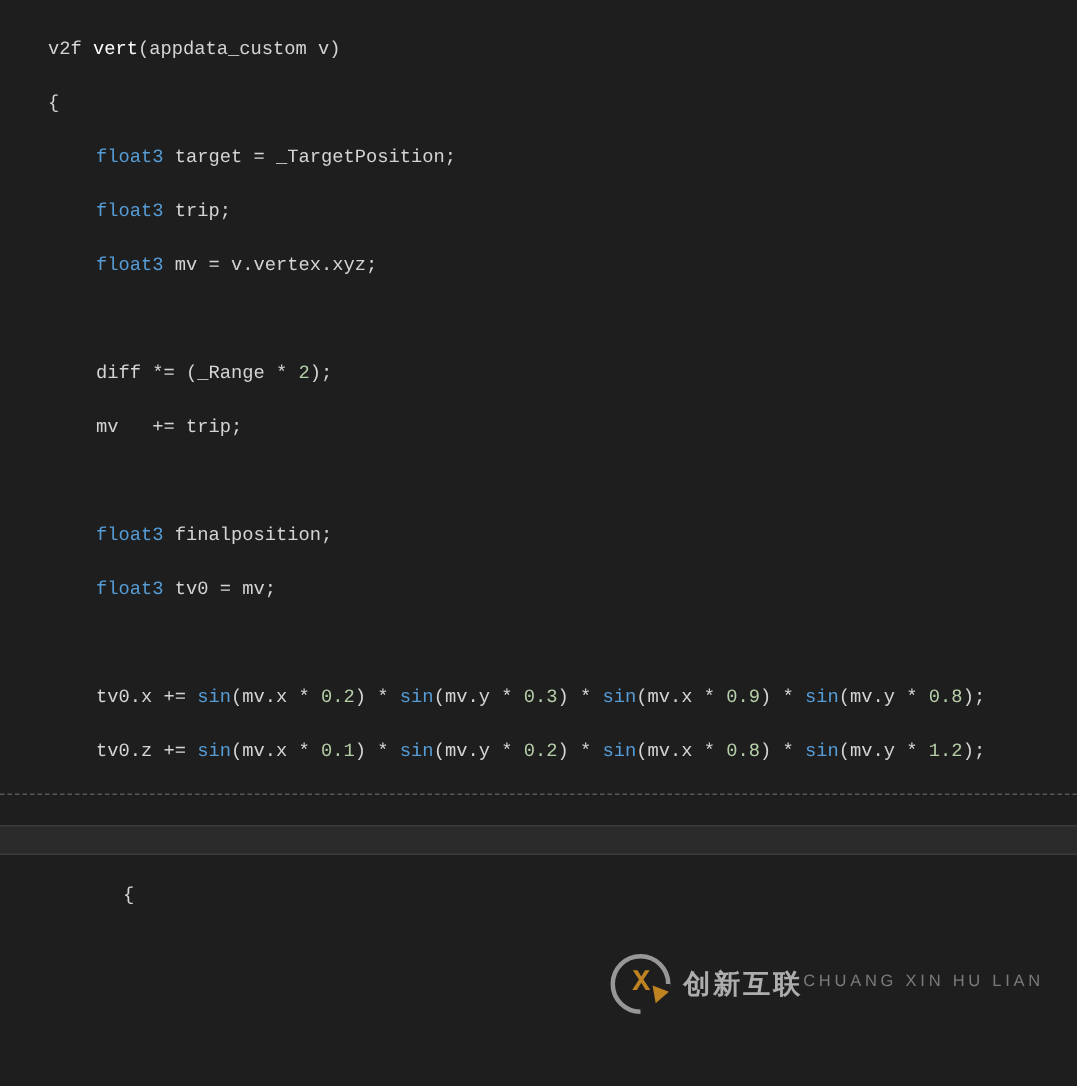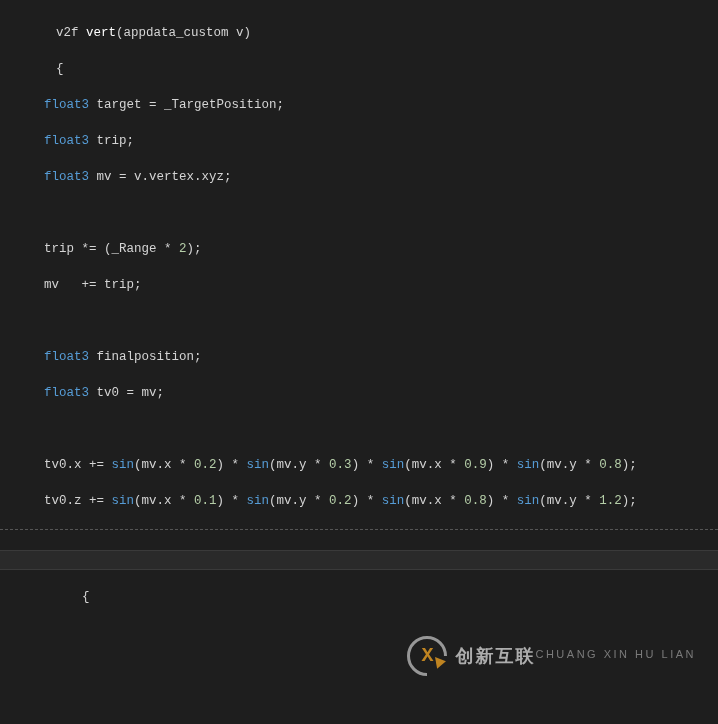--- a/index.html
+++ b/index.html
@@ -12,22 +12,22 @@
     width: 718px;
     height: 724px;
     overflow: hidden;
     position: relative;
   }
   .editor {
     padding: 6px 0 6px 0;
     white-space: pre;
     position: relative;
   }
-  .line { padding-left: 56px; }
-  .line.l2 { padding-left: 44px; }
+  .line { padding-left: 32px; }
+  .line.l2 { padding-left: 64px; }
   .line.l3 { padding-left: 82px; }
   .ruler-dashed {
     height: 2px;
     border-top: 1px dashed #555;
     margin: 1px 0;
   }
   .highlight-line {
     background: #2a2a2a;
     border-top: 1px solid #3a3a3a;
     border-bottom: 1px solid #3a3a3a;
@@ -72,21 +72,21 @@
 </head>
 <body>
 
 <div class="editor">
 <div class="line"><span>v2f </span><span class="white">vert</span><span>(appdata_custom v)</span></div>
 <div class="line"><span>{</span></div>
 <div class="line l2"><span class="kw">float3</span><span> target = _TargetPosition;</span></div>
 <div class="line l2"><span class="kw">float3</span><span> trip;</span></div>
 <div class="line l2"><span class="kw">float3</span><span> mv = v.vertex.xyz;</span></div>
 <div class="line l2">&nbsp;</div>
-<div class="line l2"><span>trip *= (_Range * </span><span class="num">2</span><span>);</span></div>
+<div class="line l2"><span>diff *= (_Range * </span><span class="num">2</span><span>);</span></div>
 <div class="line l2"><span>mv   += trip;</span></div>
 <div class="line l2">&nbsp;</div>
 <div class="line l2"><span class="kw">float3</span><span> finalposition;</span></div>
 <div class="line l2"><span class="kw">float3</span><span> tv0 = mv;</span></div>
 <div class="line l2">&nbsp;</div>
 <div class="line l2"><span>tv0.x += </span><span class="kw">sin</span><span>(mv.x * </span><span class="num">0.2</span><span>) * </span><span class="kw">sin</span><span>(mv.y * </span><span class="num">0.3</span><span>) * </span><span class="kw">sin</span><span>(mv.x * </span><span class="num">0.9</span><span>) * </span><span class="kw">sin</span><span>(mv.y * </span><span class="num">0.8</span><span>);</span></div>
 <div class="line l2"><span>tv0.z += </span><span class="kw">sin</span><span>(mv.x * </span><span class="num">0.1</span><span>) * </span><span class="kw">sin</span><span>(mv.y * </span><span class="num">0.2</span><span>) * </span><span class="kw">sin</span><span>(mv.x * </span><span class="num">0.8</span><span>) * </span><span class="kw">sin</span><span>(mv.y * </span><span class="num">1.2</span><span>);</span></div>
 <div class="ruler-dashed"></div>
 <div class="highlight-line">&nbsp;</div>
 <div class="line l3"><span>{</span></div>

